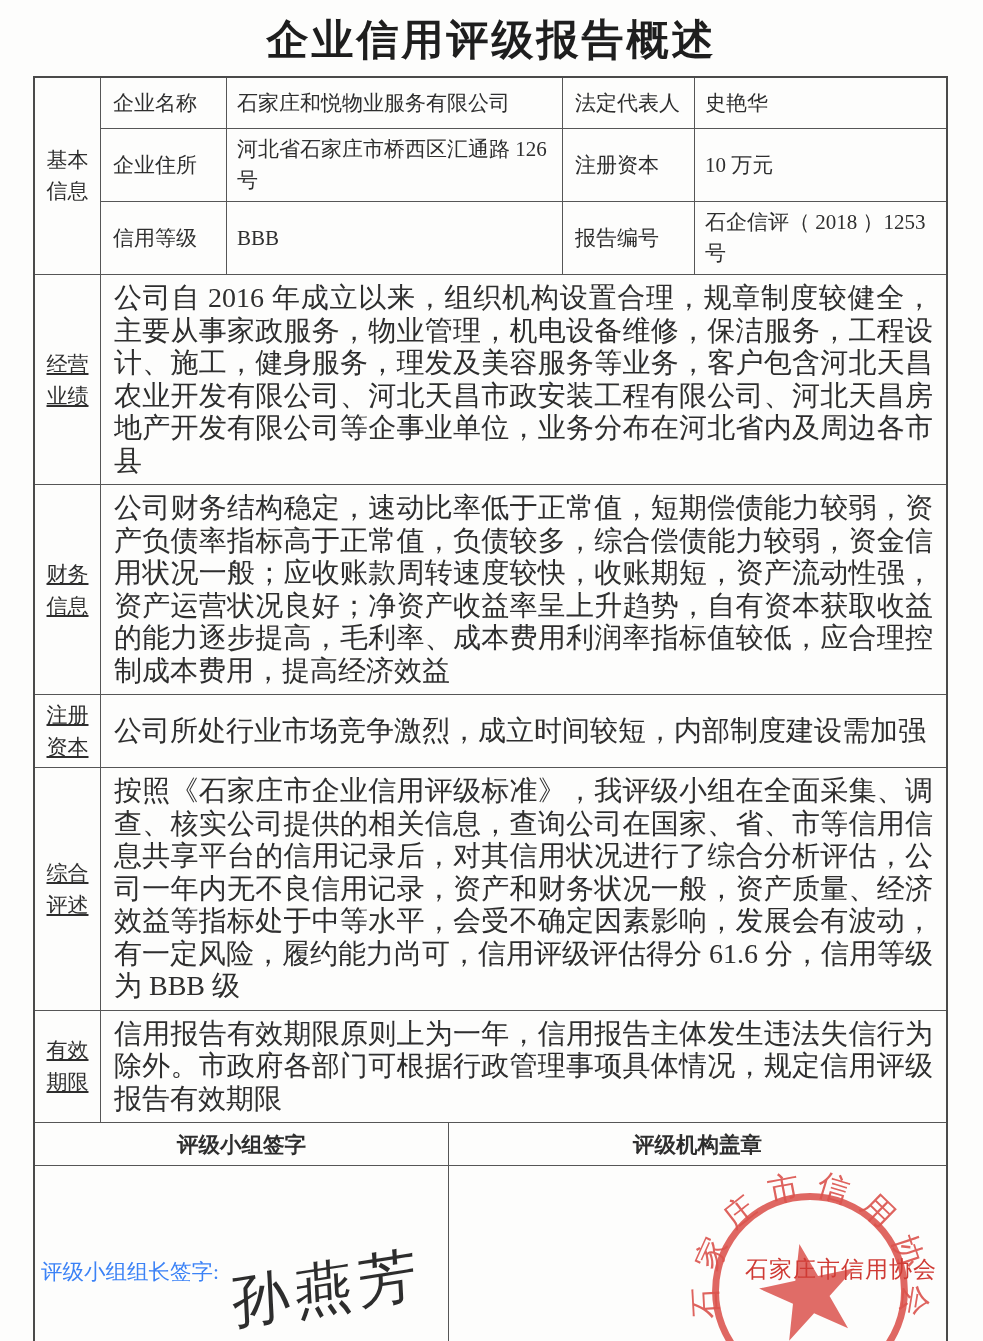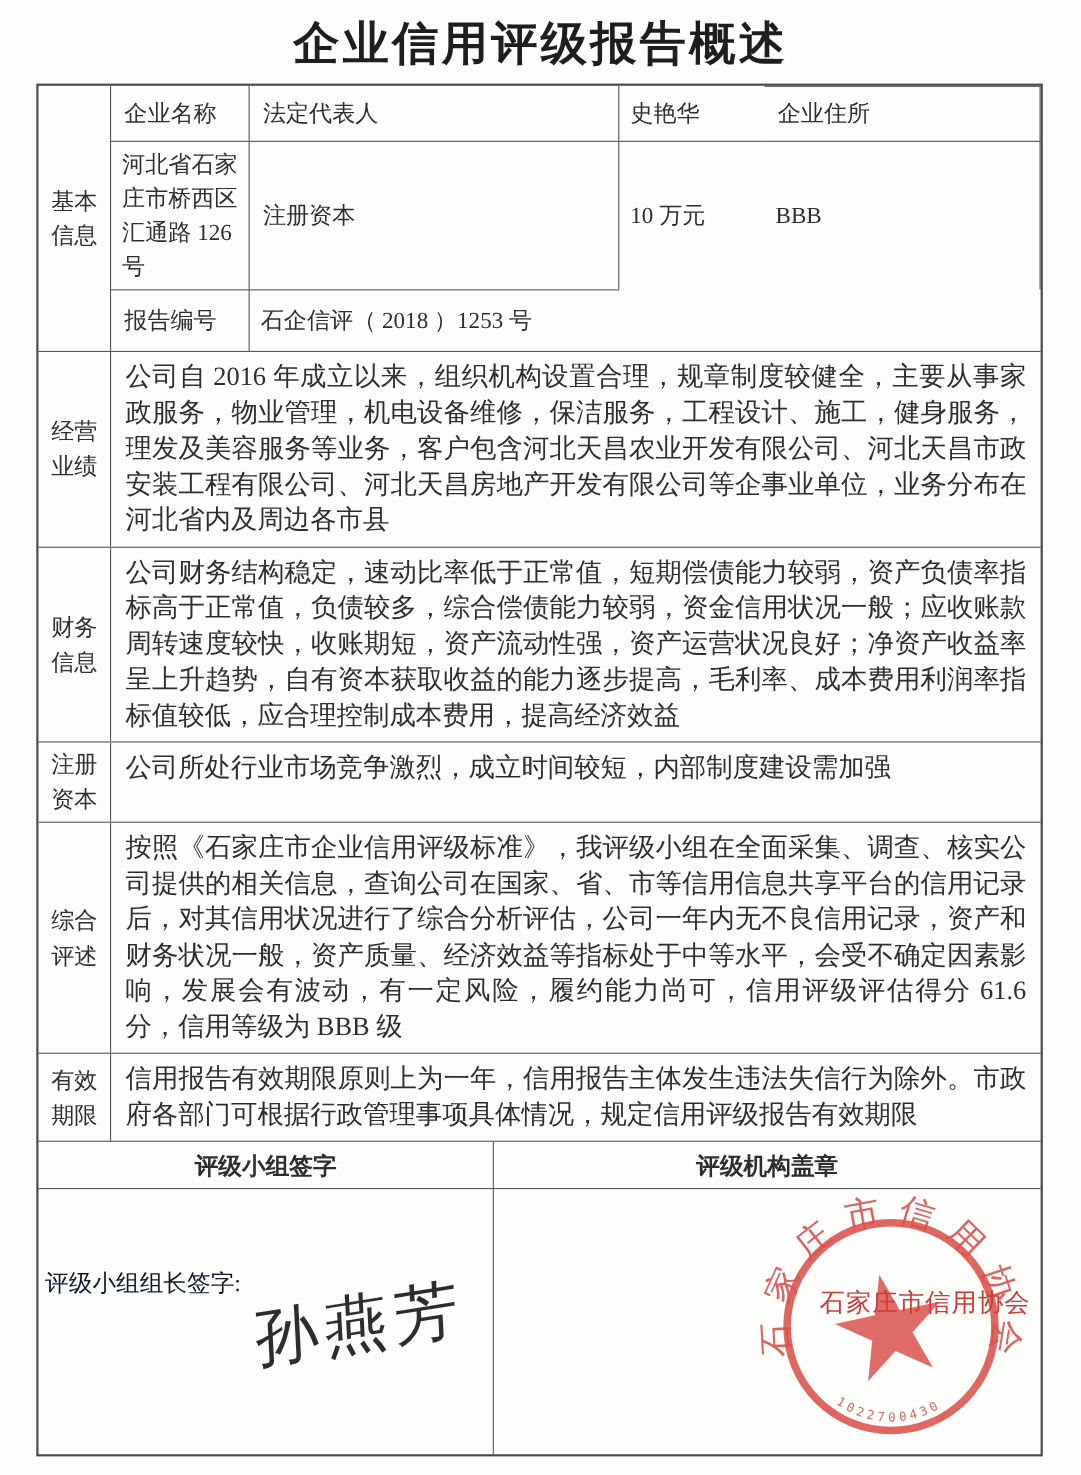--- a/index.html
+++ b/index.html
@@ -23,36 +23,36 @@
   .basic-grid{display:grid;grid-template-columns:66px 126px 336px 132px 1fr;
     grid-template-rows:minmax(50px,auto) minmax(72px,auto) minmax(56px,auto);}
   .cell{box-sizing:border-box;display:flex;align-items:center;
     font-size:21px;line-height:31px;padding:5px 10px;}
   .cell.lab{padding:5px 8px 5px 12px;}
   .seclab{justify-content:center;text-align:center;padding:5px 8px;}
   .rowspan3{grid-row:1 / span 3;grid-column:1;}
   
   .sec-row{display:flex;box-sizing:border-box;}
   .sec-label{flex:0 0 66px;box-sizing:border-box;display:flex;align-items:center;
-    justify-content:center;text-align:center;font-size:21px;line-height:32px;padding:4px 8px;}
-  .sec-text{flex:1;box-sizing:border-box;padding:7px 13px;font-size:24px;
-    line-height:32.5px;text-align:justify;display:flex;align-items:flex-start;}
+    justify-content:center;text-align:center;font-size:21px;line-height:32px;padding:4px 8px;text-decoration:underline;}
+  .sec-text{flex:1;box-sizing:border-box;padding:7px 13px;font-size:28px;
+    line-height:32.5px;text-align:justify;display:flex;align-items:center;}
   .sec-text>span{display:block;width:100%;}
   .mh130{min-height:130px}.mh158{min-height:158px}.mh102{min-height:102px}
   .mh60{min-height:60px}.mh78{min-height:78px}.mh58{min-height:58px}
   
   .sig-header{display:flex;box-sizing:border-box;height:43px;}
   .sig-header .hcell{box-sizing:border-box;display:flex;align-items:center;
     justify-content:center;font-size:21.5px;font-weight:bold;}
   .sig-hl{flex:0 0 414px;}
   .sig-hr{flex:1;}
   .sig-body{display:flex;box-sizing:border-box;height:242px;}
   .sig-left{flex:0 0 414px;position:relative;box-sizing:border-box;}
   .sig-right{flex:1;position:relative;box-sizing:border-box;}
-  .leader-label{position:absolute;left:6px;top:71px;font-size:21.5px;color:#0f172a;text-align:right;}
+  .leader-label{position:absolute;left:6px;top:91px;font-size:21.5px;color:#3b82f6;text-align:right;}
   .handwriting{
     position:absolute;left:196px;top:84px;font-size:58px;color:#1c1c1c;
     font-family:"DejaVu Sans","Liberation Sans",sans-serif;
     transform:rotate(-9deg) skewX(-6deg);letter-spacing:6px;opacity:.92;
   }
   .stamp{position:absolute;left:238px;top:2px;width:246px;height:246px;z-index:1;opacity:.92;}
   .stamp-org{position:absolute;left:296px;top:88px;z-index:2;font-size:23px;
     color:#cf3a34;letter-spacing:1px;white-space:nowrap;}
 </style>
 </head>
@@ -61,28 +61,30 @@
 <div class="page">
 
   <div class="doc-title">企业信用评级报告概述</div>
 
   <div class="doc-table">
 
     <div class="basic-grid">
       <div class="cell lab br">企业名称</div>
 
       <div class="cell seclab rowspan3 br">基本信息</div>
+      <div class="cell br">石家庄和悦物业服务有限公司</div>
       <div class="cell lab br">法定代表人</div>
       <div class="cell">史艳华</div>
 
       <div class="cell lab br bt">企业住所</div>
       <div class="cell br bt">河北省石家庄市桥西区汇通路 126 号</div>
       <div class="cell lab br bt">注册资本</div>
       <div class="cell bt">10 万元</div>
 
+      <div class="cell lab br bt">信用等级</div>
       <div class="cell br bt">BBB</div>
       <div class="cell lab br bt">报告编号</div>
       <div class="cell bt">石企信评（ 2018 ）1253 号</div>
     </div>
 
     <div class="sec-row bt mh130">
       <div class="sec-label br">经营业绩</div>
       <div class="sec-text">
           <span>公司自 2016 年成立以来，组织机构设置合理，规章制度较健全，主要从事家政服务，物业管理，机电设备维修，保洁服务，工程设计、施工，健身服务，理发及美容服务等业务，客户包含河北天昌农业开发有限公司、河北天昌市政安装工程有限公司、河北天昌房地产开发有限公司等企事业单位，业务分布在河北省内及周边各市县</span>
         </div>

